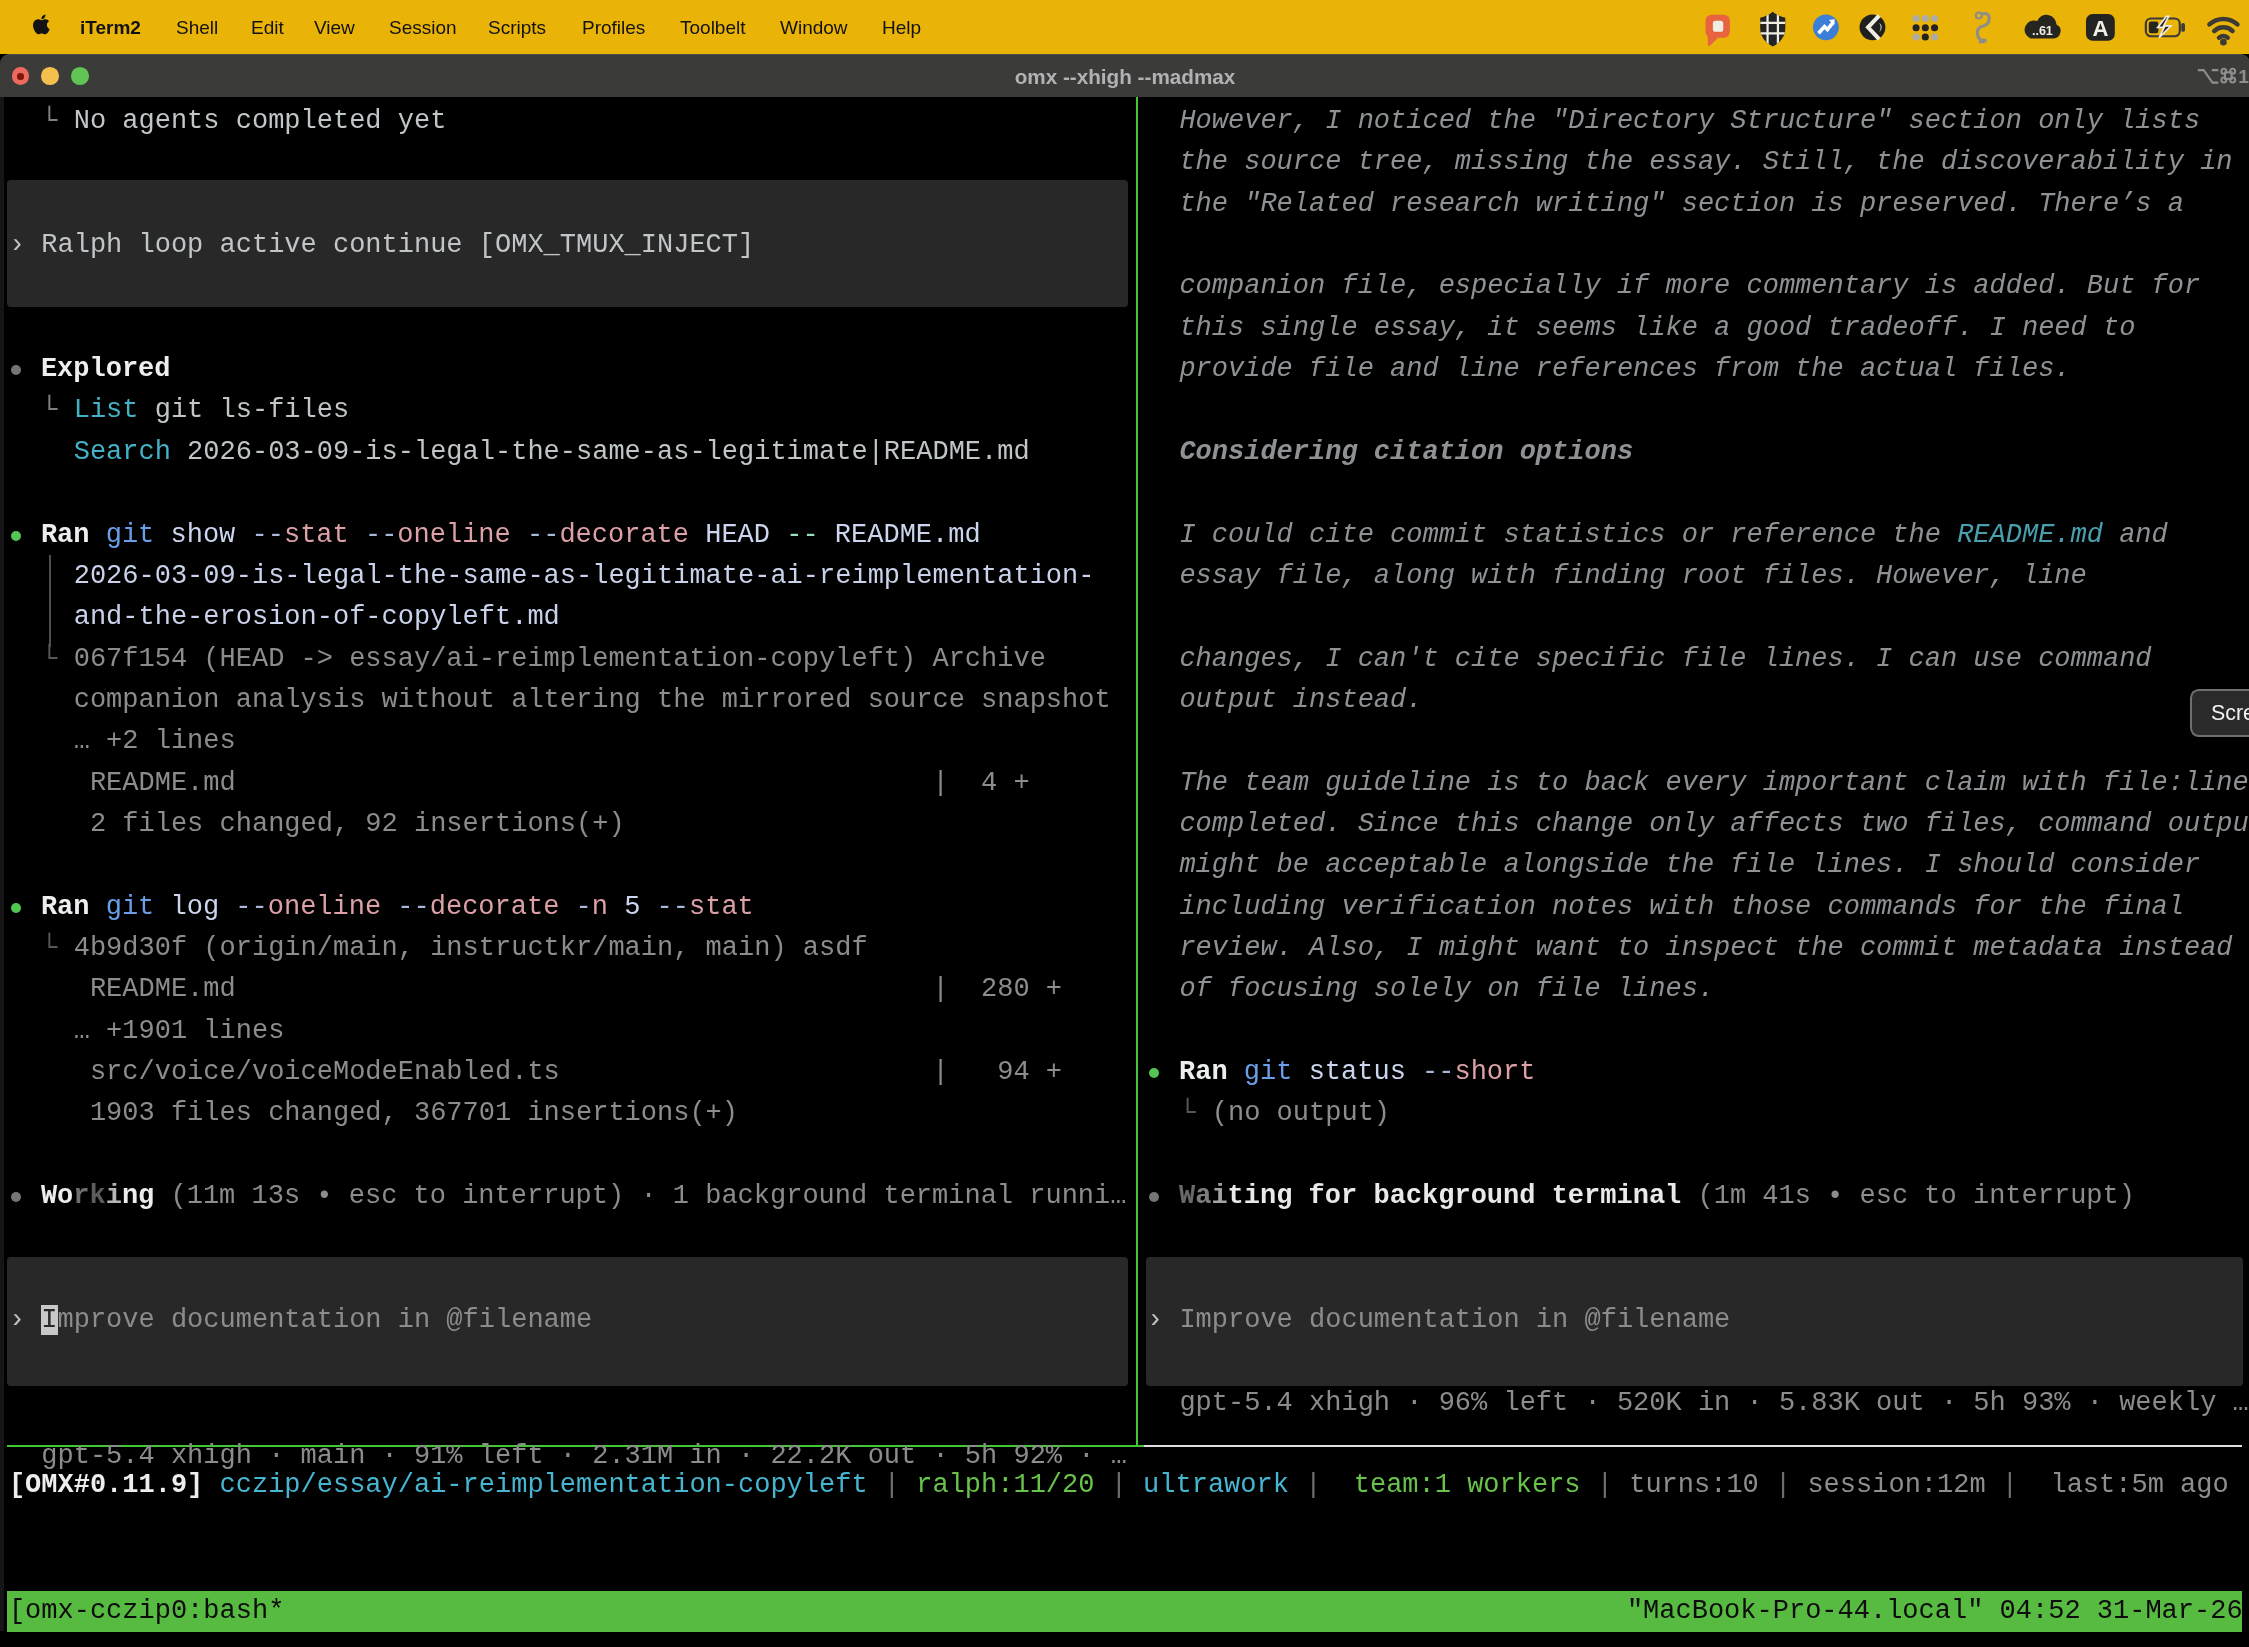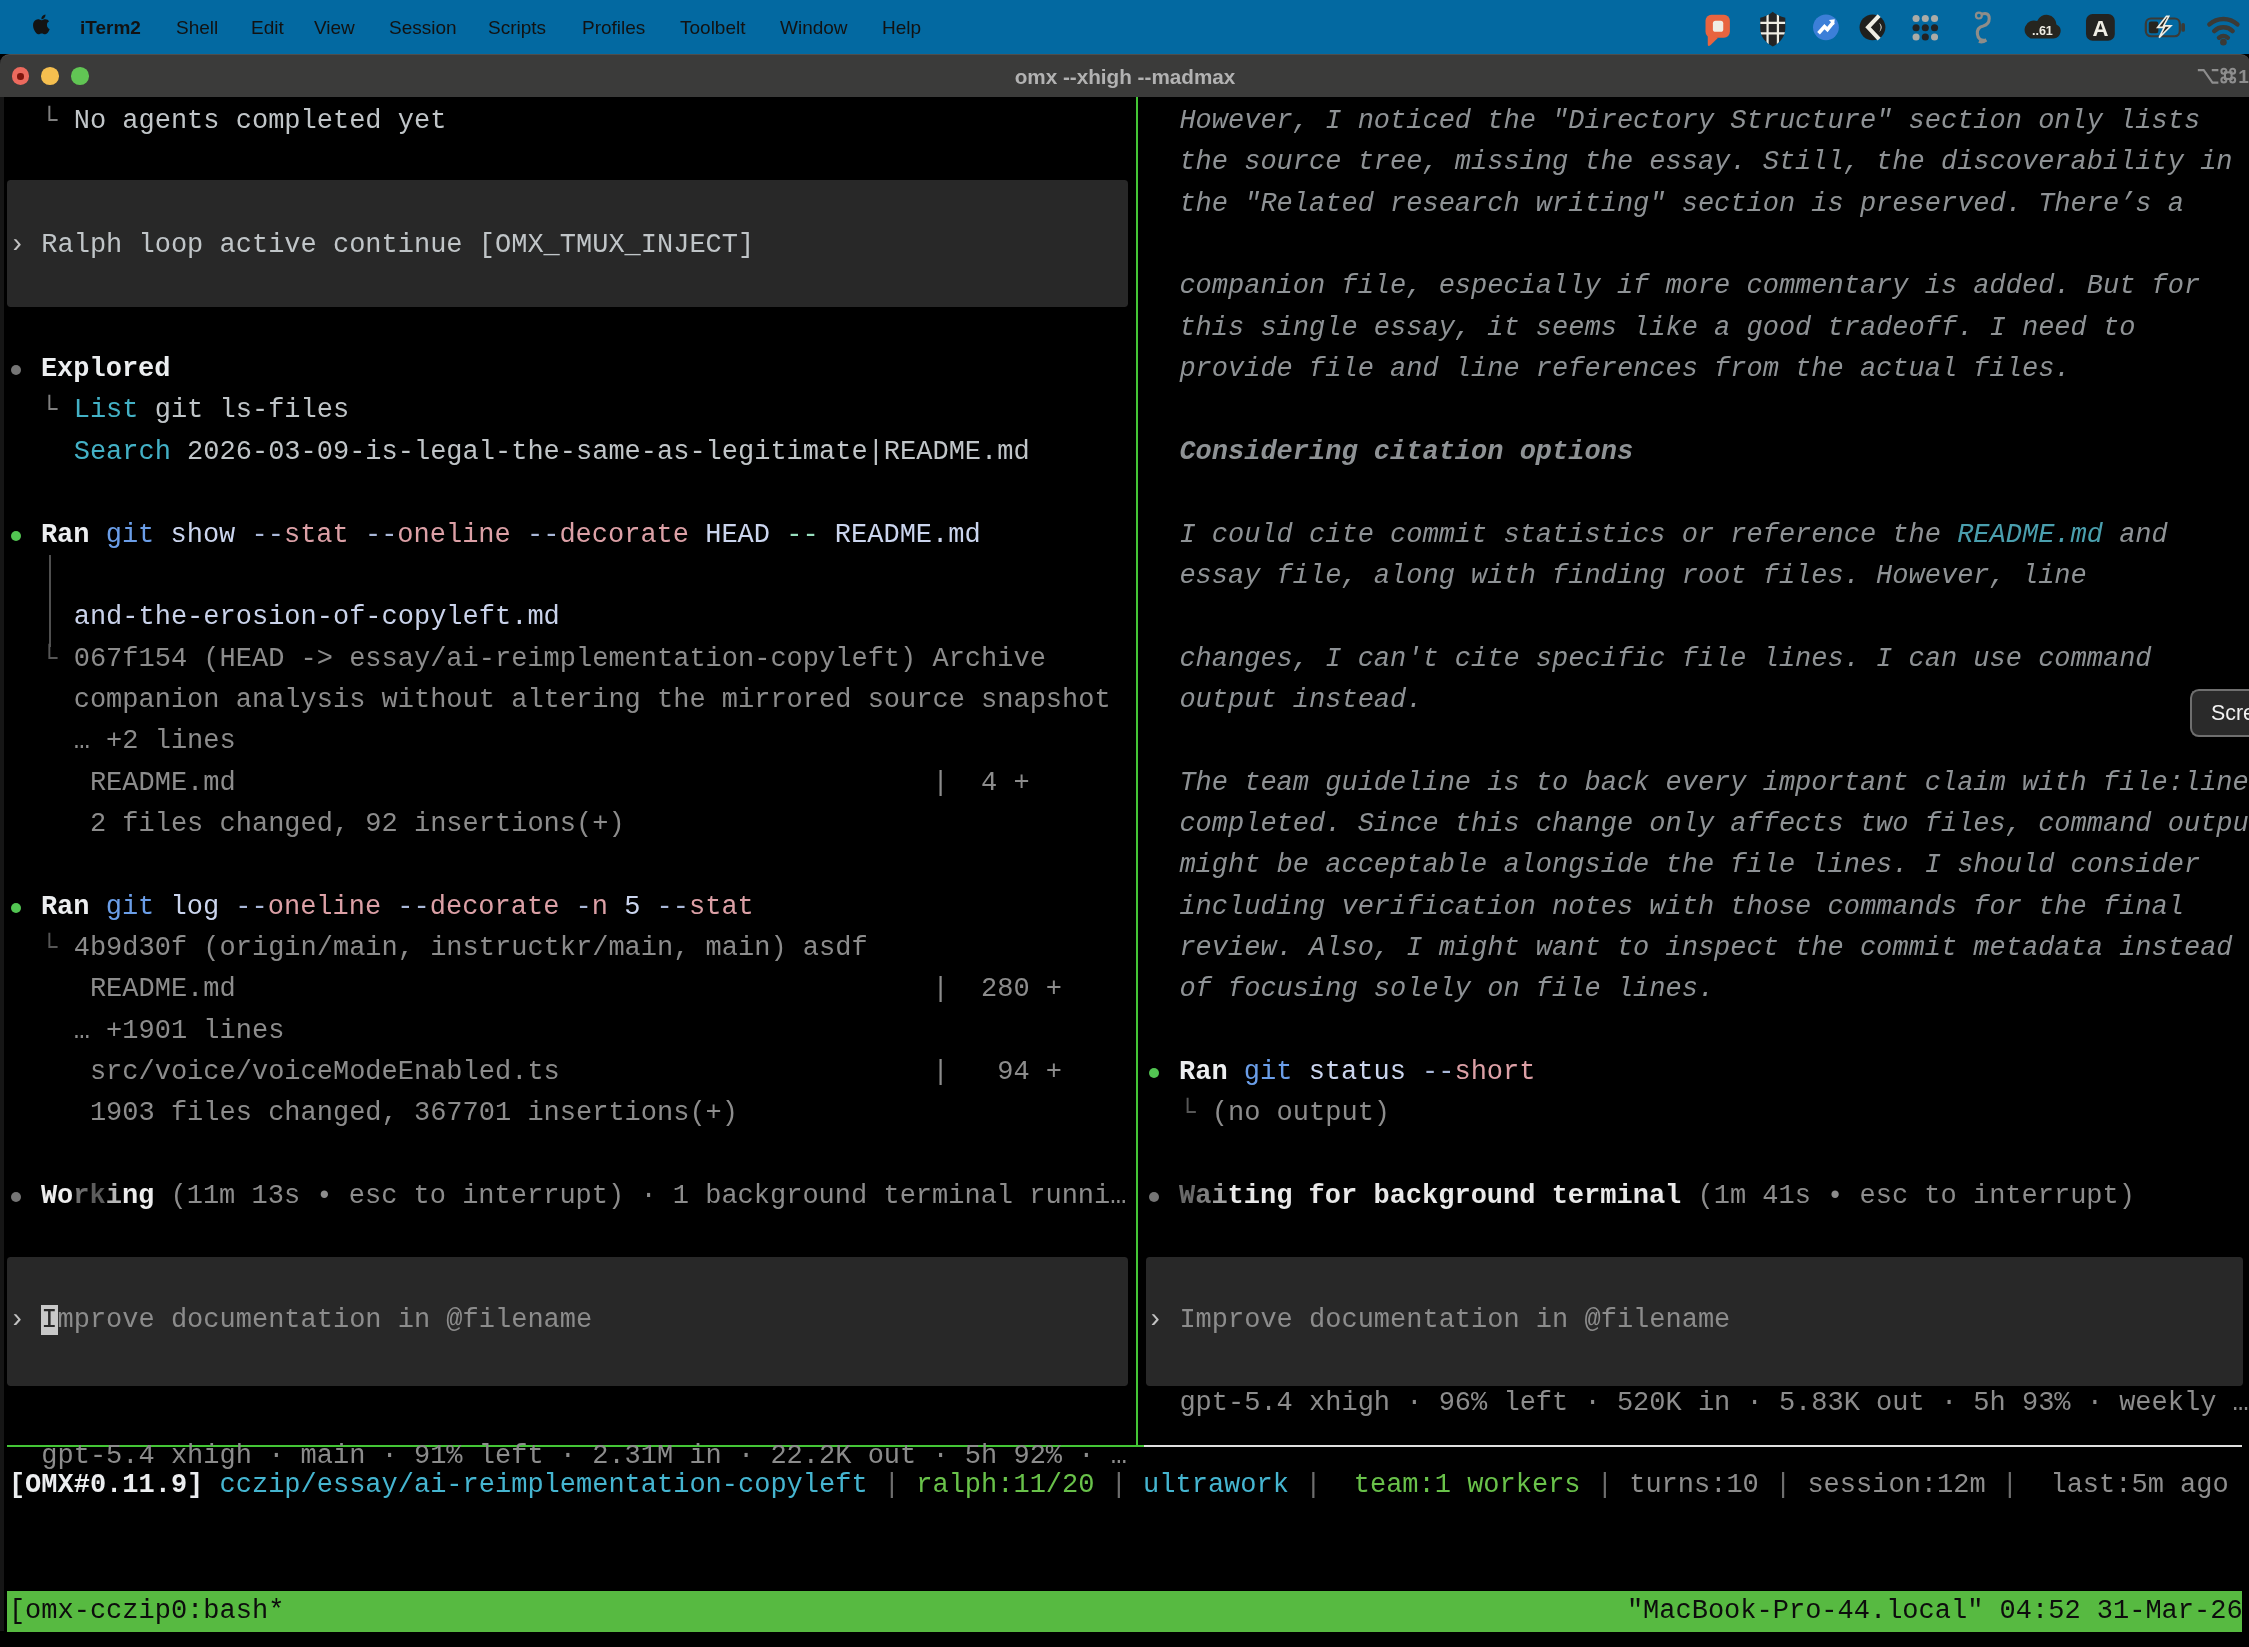--- a/index.html
+++ b/index.html
@@ -1,16 +1,16 @@
 <!DOCTYPE html>
 <html style="font-size:11.8px"><head><meta charset="utf-8"><style>
 * {margin:0; padding:0; box-sizing:border-box;}
 html,body {width:2250px; height:1648px; background:#000; overflow:hidden;}
 #screen {position:relative; width:2250px; height:1648px; background:#000;}
-#menubar {position:absolute; left:0; top:0; width:2250px; height:54px; background:#0369a1;}
+#menubar {position:absolute; left:0; top:0; width:2250px; height:54px; background:#eab308;}
 .mi {position:absolute; top:0; height:54px; font:19px/55px "Liberation Sans",sans-serif; color:#121212;}
 .mib {font-weight:bold;}
 #titlebar {position:absolute; left:0; top:54px; width:2250px; height:44px; background:#3B3B3A;
   border-radius:9.6px 9.6px 0 0; border-top:1.5px solid #4E4E4D;}
 .tl1 {position:absolute; top:67px; width:17.7px; height:17.7px; border-radius:50%;}
 #title {position:absolute; left:0; top:54px; width:2250px; height:44px; text-align:center; font:bold 20.7px/45px "Liberation Sans",sans-serif; color:#B2B2B2;}
 #term {position:absolute; left:0; top:97px; width:2250px; height:1550px; background:#000;}
 .r {position:absolute; white-space:pre; font:27px/41px "Liberation Mono",monospace; color:#BEC3C8;}
 .b {font-weight:bold;}
 .w {color:#ECEEF0;} .lg {color:#C0C5C8;} .fp {color:#C9D2EA;} .gy {color:#8C8C8C;}
@@ -136,20 +136,21 @@
     <div style="position:absolute;left:1136px;top:0;width:2.2px;height:1350px;background:#44C636"></div>
     <div style="position:absolute;left:7.4px;top:1348px;width:1137px;height:2.2px;background:#44C636"></div>
     <div style="position:absolute;left:1144px;top:1348px;width:1098px;height:2.2px;background:#DFDFDF"></div>
   </div>
   <div class="r" style="left:8.9px;top:101px"><span class="tr">  └ </span><span class="lg">No agents completed yet</span></div>
 <div class="r" style="left:8.9px;top:225px"><span class="pr">› </span><span class="lg">Ralph loop active continue [OMX_TMUX_INJECT]</span></div>
 <div class="r" style="left:8.9px;top:349px"><span class="dot yb"></span><span class="w b">Explored</span></div>
 <div class="r" style="left:8.9px;top:390px"><span class="tr">  └ </span><span class="cy">List</span><span class="lg"> git ls-files</span></div>
 <div class="r" style="left:8.9px;top:432px">    <span class="cy">Search</span><span class="lg"> 2026-03-09-is-legal-the-same-as-legitimate|README.md</span></div>
 <div class="r" style="left:8.9px;top:515px"><span class="dot gb"></span><span class="w b">Ran</span> <span class="bl">git</span> <span class="cm">show</span> <span class="ds">--</span><span class="pk">stat</span> <span class="ds">--</span><span class="pk">oneline</span> <span class="ds">--</span><span class="pk">decorate</span> <span class="cm">HEAD</span> <span class="mt">--</span> <span class="cm">README.md</span></div>
+<div class="r" style="left:8.9px;top:556px">    <span class="fp">2026-03-09-is-legal-the-same-as-legitimate-ai-reimplementation-</span></div>
 <div class="r" style="left:8.9px;top:597px">    <span class="fp">and-the-erosion-of-copyleft.md</span></div>
 <div class="r" style="left:8.9px;top:639px"><span class="dg">  └ </span><span class="gy">067f154 (HEAD -&gt; essay/ai-reimplementation-copyleft) Archive</span></div>
 <div class="r" style="left:8.9px;top:680px"><span class="gy">    companion analysis without altering the mirrored source snapshot</span></div>
 <div class="r" style="left:8.9px;top:721px"><span class="gy">    … +2 lines</span></div>
 <div class="r" style="left:8.9px;top:763px"><span class="gy">     README.md                                           |  4 +</span></div>
 <div class="r" style="left:8.9px;top:804px"><span class="gy">     2 files changed, 92 insertions(+)</span></div>
 <div class="r" style="left:8.9px;top:887px"><span class="dot gb"></span><span class="w b">Ran</span> <span class="bl">git</span> <span class="cm">log</span> <span class="ds">--</span><span class="pk">oneline</span> <span class="ds">--</span><span class="pk">decorate</span> <span class="ds">-</span><span class="pk">n</span> <span class="cm">5</span> <span class="ds">--</span><span class="pk">stat</span></div>
 <div class="r" style="left:8.9px;top:928px"><span class="dg">  └ </span><span class="gy">4b9d30f (origin/main, instructkr/main, main) asdf</span></div>
 <div class="r" style="left:8.9px;top:969px"><span class="gy">     README.md                                           |  280 +</span></div>
 <div class="r" style="left:8.9px;top:1011px"><span class="gy">    … +1901 lines</span></div>

